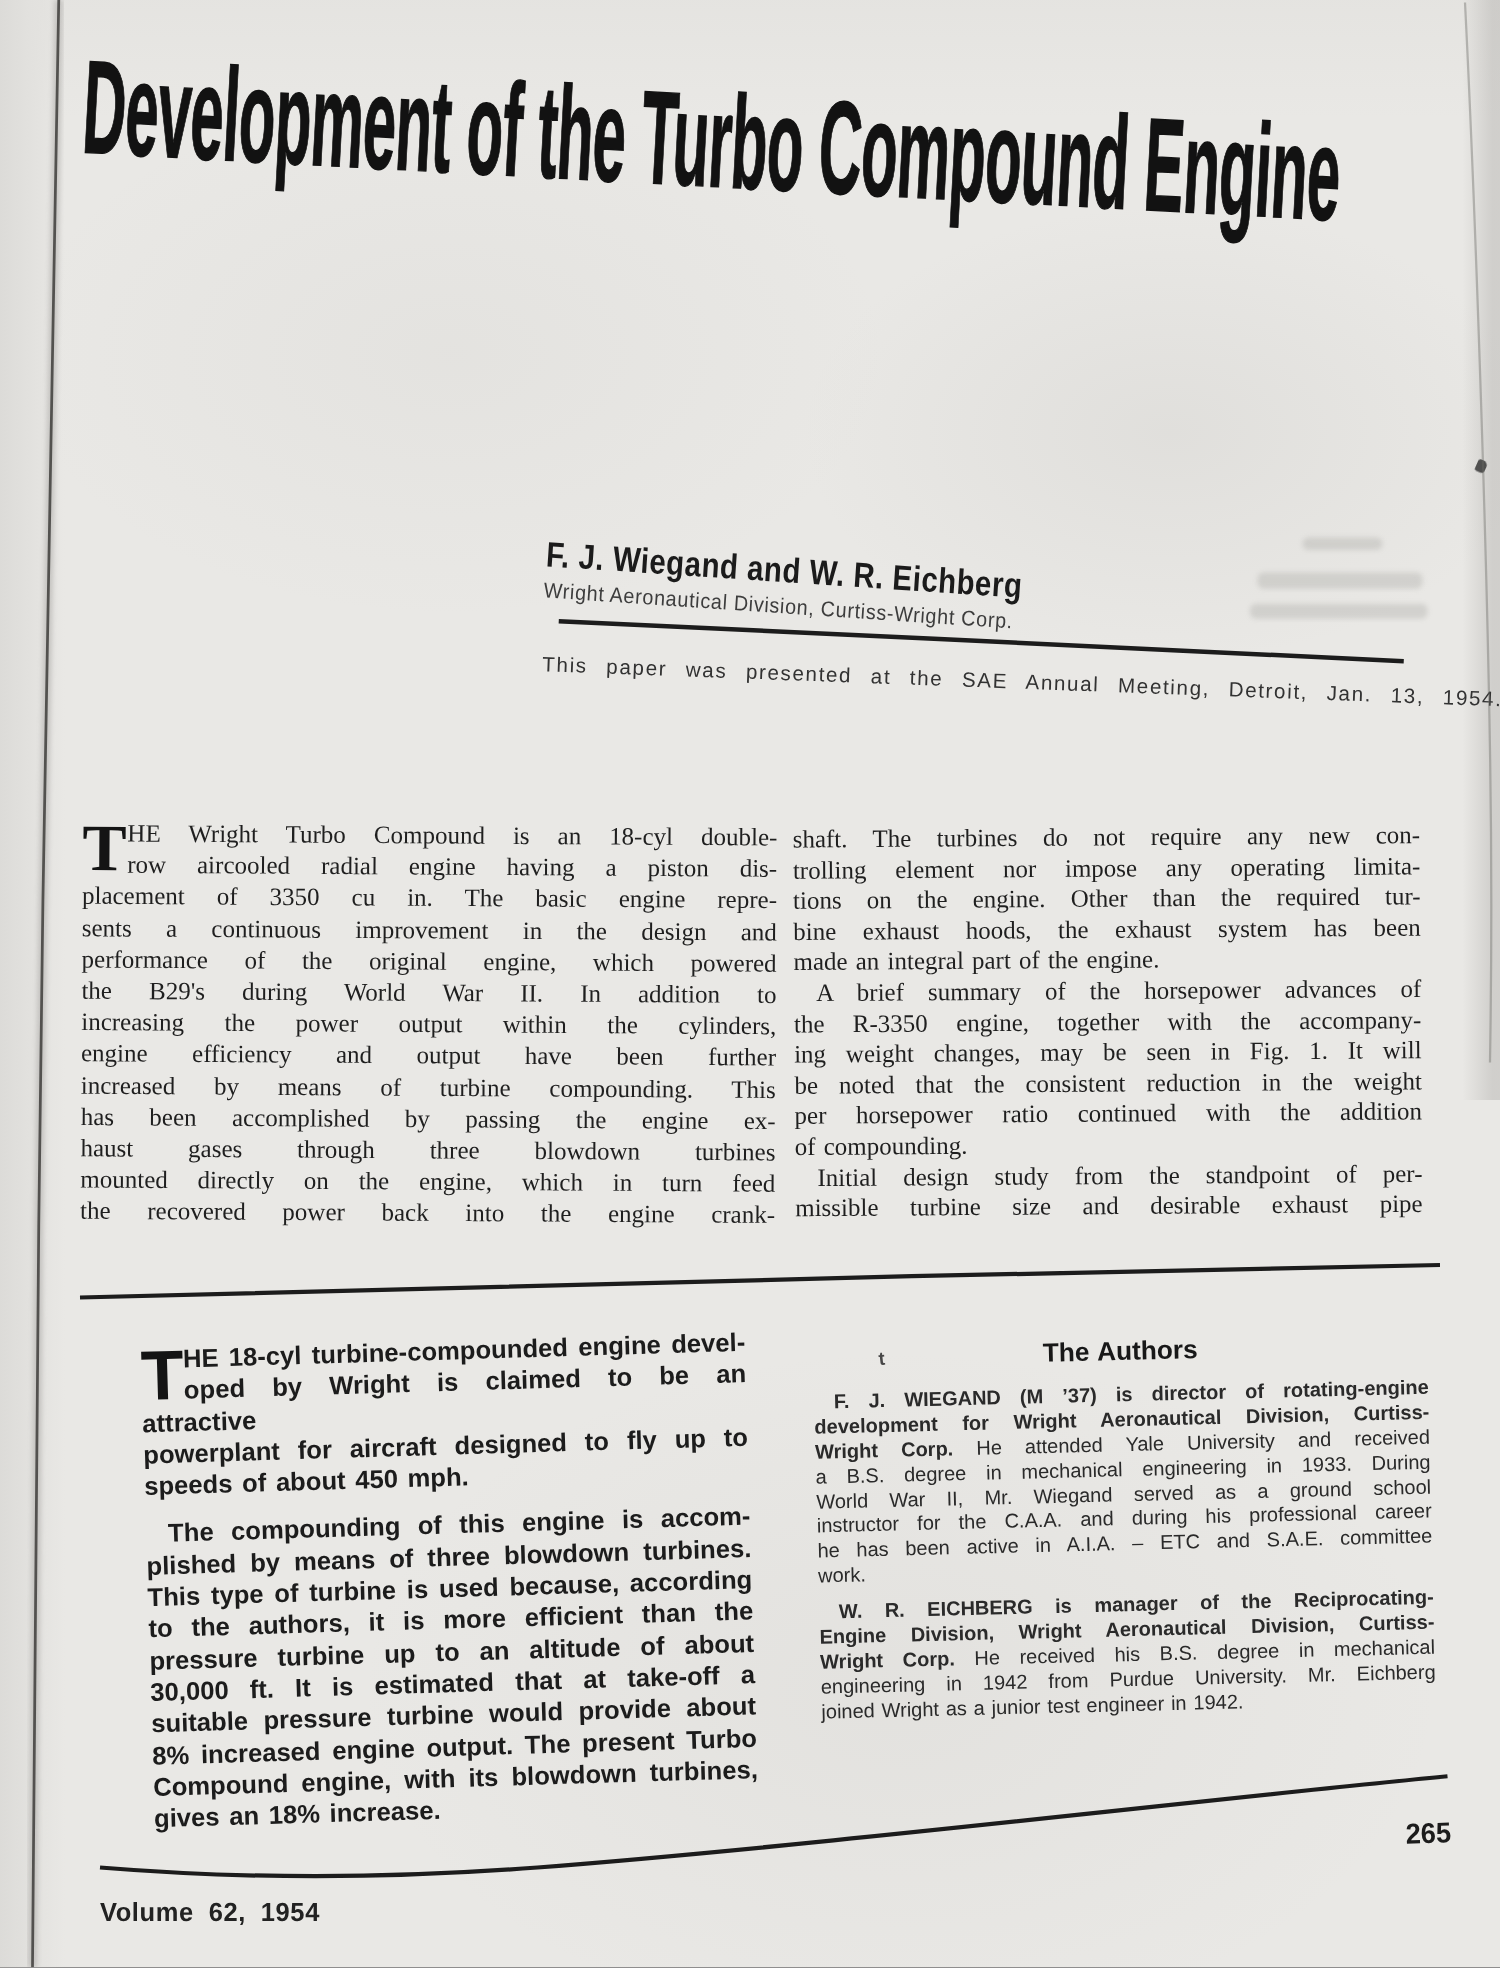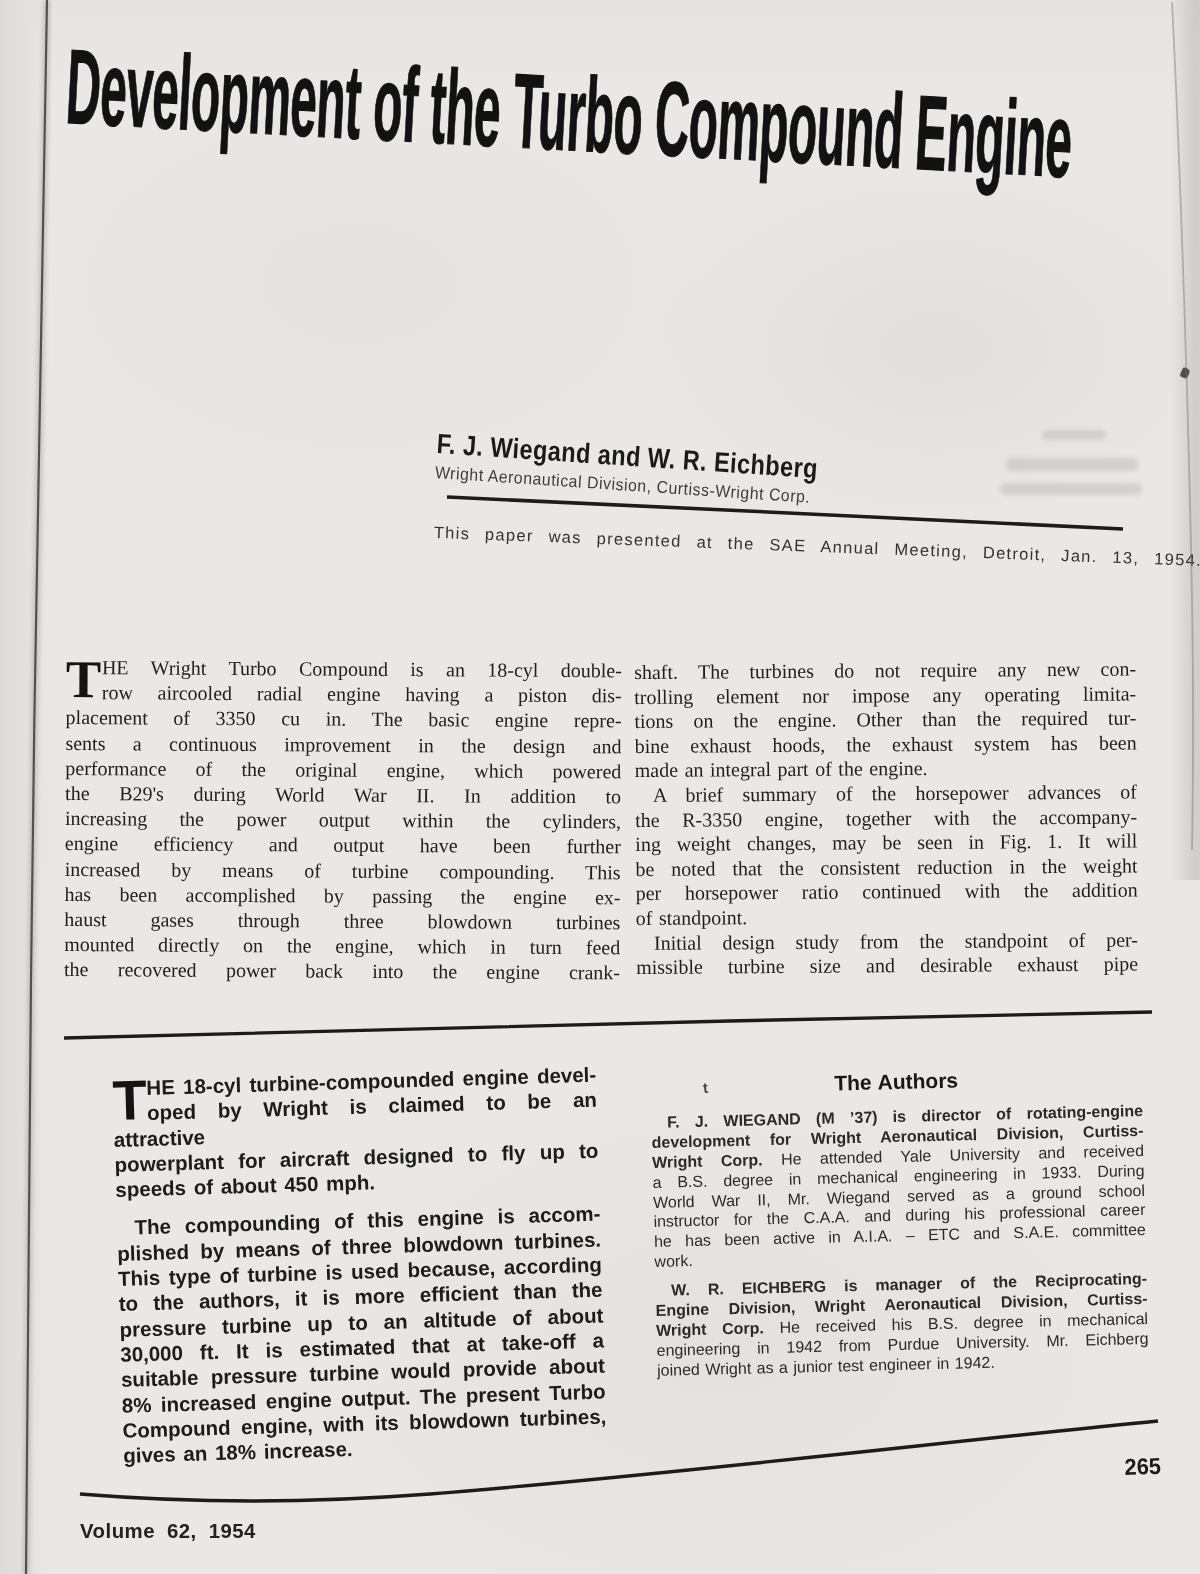--- a/index.html
+++ b/index.html
@@ -147,21 +147,21 @@
         <div class="tline"><span>shaft. The turbines do not require any new con-</span></div>
         <div class="tline"><span>trolling element nor impose any operating limita-</span></div>
         <div class="tline"><span>tions on the engine. Other than the required tur-</span></div>
         <div class="tline"><span>bine exhaust hoods, the exhaust system has been</span></div>
         <div class="tline end"><span>made an integral part of the engine.</span></div>
         <div class="tline ind"><span>A brief summary of the horsepower advances of</span></div>
         <div class="tline"><span>the R-3350 engine, together with the accompany-</span></div>
         <div class="tline"><span>ing weight changes, may be seen in Fig. 1. It will</span></div>
         <div class="tline"><span>be noted that the consistent reduction in the weight</span></div>
         <div class="tline"><span>per horsepower ratio continued with the addition</span></div>
-        <div class="tline end"><span>of standpoint.</span></div>
+        <div class="tline end"><span>of compounding.</span></div>
         <div class="tline ind"><span>Initial design study from the standpoint of per-</span></div>
         <div class="tline"><span>missible turbine size and desirable exhaust pipe</span></div>
       </div>
   </div>
 
   <div class="abstract">
     <div class="para1">
       <span class="dropcap-sans">T</span>
       <div>
           <div class="tline"><span>HE 18-cyl turbine-compounded engine devel-</span></div>

